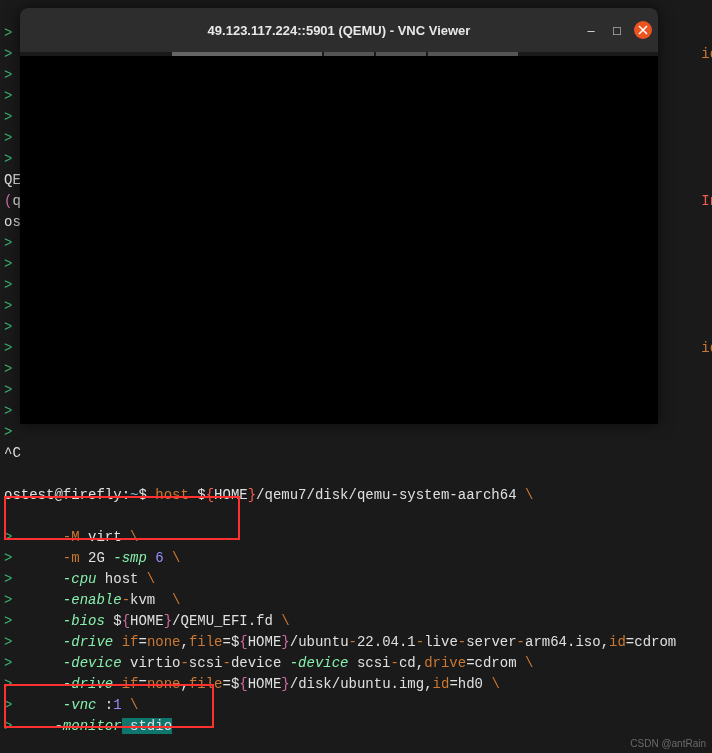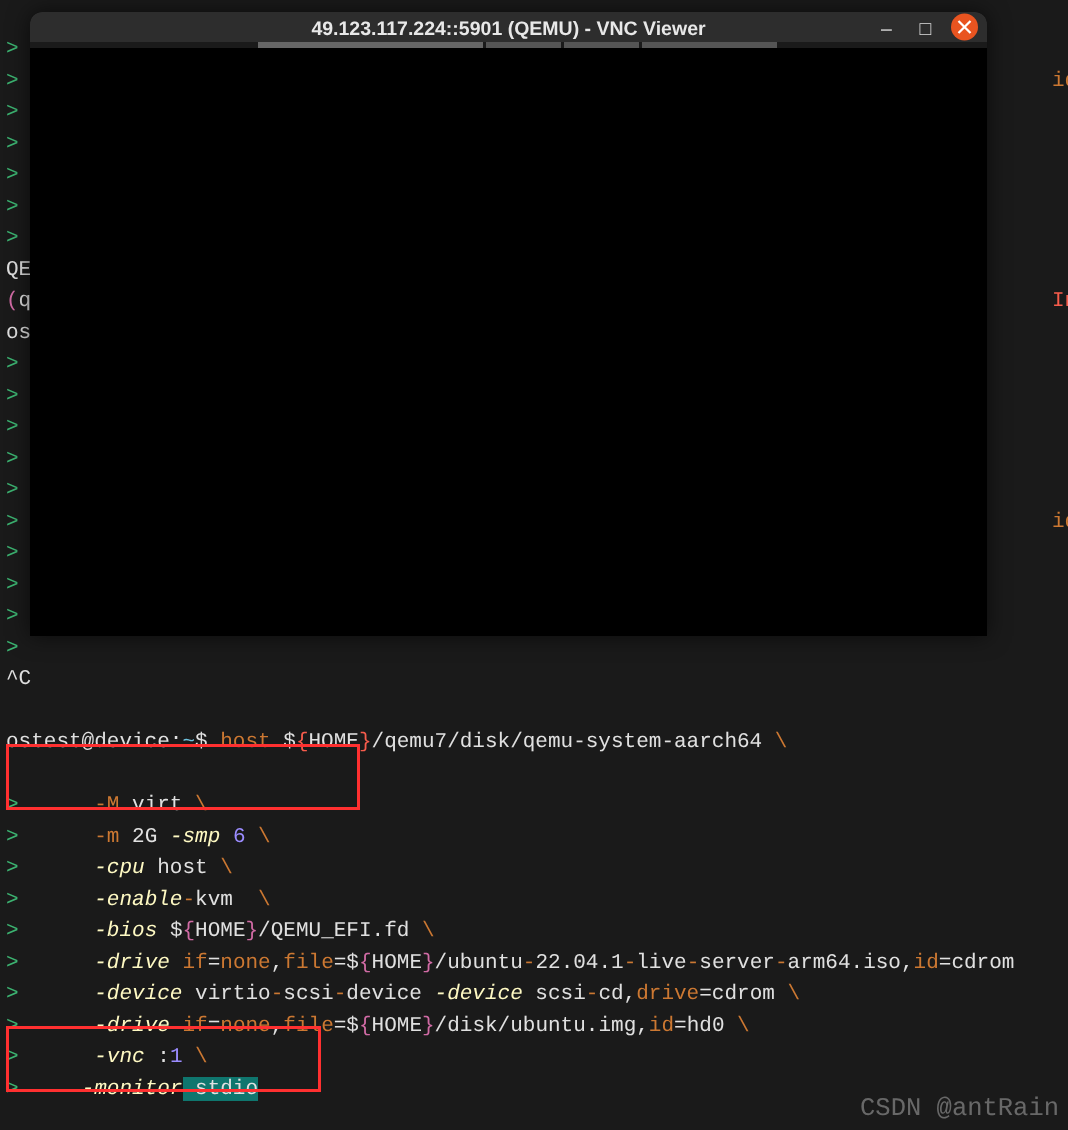--- a/index.html
+++ b/index.html
@@ -16,67 +16,67 @@
   .terminal {
     width: 100%;
     height: 100%;
     padding: 2px 4px;
     line-height: 21px;
     white-space: pre;
   }
   .gt { color: #3cb371; }
   .orange { color: #cc7832; }
   .magenta { color: #d16ba5; }
-  .italic { font-style: italic; color: #fef9c3; }
+  .italic { font-style: italic; color: #86efac; }
   .num { color: #9b8cff; }
   .red { color: #f75c4c; }
   .cyan { color: #6fc3df; }
   .white { color: #e0e0e0; }
   .highlight { background: #0f766e; color: #e0e0e0; }
   .redbox { border: 2px solid #ff3030; position: absolute; pointer-events: none; }
   .vnc-window {
     position: absolute;
     top: 8px; left: 20px;
     width: 638px; height: 416px;
     background: #000;
     border-radius: 8px 8px 0 0;
     box-shadow: 0 0 15px rgba(0,0,0,0.6);
   }
   .vnc-titlebar {
-    height: 20px;
+    height: 44px;
     background: #2d2d2d;
     display: flex;
     align-items: center;
     justify-content: center;
     border-radius: 8px 8px 0 0;
     position: relative;
   }
   .vnc-title { color: #e8e8e8; font-size: 13px; font-family: sans-serif; font-weight: bold; }
   .vnc-controls { position: absolute; right: 6px; display: flex; gap: 8px; align-items: center; }
   .vnc-btn { width: 18px; height: 18px; display:flex;align-items:center;justify-content:center;font-family:sans-serif;font-size:13px;color:#ddd;cursor:pointer;}
   .vnc-close { background:#e95420; border-radius:50%; width:18px;height:18px;}
   .vnc-close svg { width:10px;height:10px;}
   .vnc-tabs { height: 4px; background:#1a1a1a; display:flex;}
   .vnc-tab { flex:0 0 auto; height:4px;}
   .watermark {
     position: absolute;
     bottom: 4px;
     right: 6px;
-    font-family: Liberation Mono, monospace;
-    font-size: 17px;
+    font-family: Liberation Sans, sans-serif;
+    font-size: 10px;
     color: rgba(200,200,200,0.45);
     margin-top: 20px;
   }
 </style>
 </head>
 <body>
 
 <div class="terminal">
 <div id="bg-lines"><div><span class="gt">&gt;</span></div><div><span class="gt">&gt;</span><span class="white">                                                                                  </span><span class="orange">id</span></div><div><span class="gt">&gt;</span></div><div><span class="gt">&gt;</span></div><div><span class="gt">&gt;</span></div><div><span class="gt">&gt;</span></div><div><span class="gt">&gt;</span></div><div><span class="white">QE</span></div><div><span class="magenta">(</span><span class="white">q</span><span class="white">                                                                                 </span><span class="red">Inval</span></div><div><span class="white">os</span></div><div><span class="gt">&gt;</span></div><div><span class="gt">&gt;</span></div><div><span class="gt">&gt;</span></div><div><span class="gt">&gt;</span></div><div><span class="gt">&gt;</span></div><div><span class="gt">&gt;</span><span class="white">                                                                                  </span><span class="orange">id</span></div><div><span class="gt">&gt;</span></div><div><span class="gt">&gt;</span></div><div><span class="gt">&gt;</span></div><div><span class="gt">&gt;</span></div><div><span class="white">^C</span></div></div>
-<div><span class="white">ostest@device</span><span class="white">:</span><span class="cyan">~</span><span class="white">$ </span><span class="orange">host </span><span class="white">$</span><span class="red">{</span><span class="white">HOME</span><span class="red">}</span><span class="white">/qemu7/disk/qemu-system-aarch64 </span><span class="orange">\</span></div>
+<div><span class="white">ostest@firefly</span><span class="white">:</span><span class="cyan">~</span><span class="white">$ </span><span class="orange">host </span><span class="white">$</span><span class="red">{</span><span class="white">HOME</span><span class="red">}</span><span class="white">/qemu7/disk/qemu-system-aarch64 </span><span class="orange">\</span></div>
 <div id="cmd-lines"><div><span class="gt">&gt;</span><span class="white">      </span><span class="orange">-M</span><span class="white"> virt </span><span class="orange">\</span></div><div><span class="gt">&gt;</span><span class="white">      </span><span class="orange">-m</span><span class="white"> 2G </span><span class="italic">-smp</span><span class="white"> </span><span class="num">6</span><span class="white"> </span><span class="orange">\</span></div><div><span class="gt">&gt;</span><span class="white">      </span><span class="italic">-cpu</span><span class="white"> host </span><span class="orange">\</span></div><div><span class="gt">&gt;</span><span class="white">      </span><span class="italic">-enable</span><span class="orange">-</span><span class="white">kvm  </span><span class="orange">\</span></div><div><span class="gt">&gt;</span><span class="white">      </span><span class="italic">-bios</span><span class="white"> </span><span class="white">$</span><span class="magenta">{</span><span class="white">HOME</span><span class="magenta">}</span><span class="white">/QEMU_EFI.fd </span><span class="orange">\</span></div><div><span class="gt">&gt;</span><span class="white">      </span><span class="italic">-drive</span><span class="white"> </span><span class="orange">if</span><span class="white">=</span><span class="orange">none</span><span class="white">,</span><span class="orange">file</span><span class="white">=</span><span class="white">$</span><span class="magenta">{</span><span class="white">HOME</span><span class="magenta">}</span><span class="white">/ubuntu</span><span class="orange">-</span><span class="white">22.04.1</span><span class="orange">-</span><span class="white">live</span><span class="orange">-</span><span class="white">server</span><span class="orange">-</span><span class="white">arm64.iso,</span><span class="orange">id</span><span class="white">=</span><span class="white">cdrom</span></div><div><span class="gt">&gt;</span><span class="white">      </span><span class="italic">-device</span><span class="white"> virtio</span><span class="orange">-</span><span class="white">scsi</span><span class="orange">-</span><span class="white">device </span><span class="italic">-device</span><span class="white"> scsi</span><span class="orange">-</span><span class="white">cd,</span><span class="orange">drive</span><span class="white">=</span><span class="white">cdrom </span><span class="orange">\</span></div><div><span class="gt">&gt;</span><span class="white">      </span><span class="italic">-drive</span><span class="white"> </span><span class="orange">if</span><span class="white">=</span><span class="orange">none</span><span class="white">,</span><span class="orange">file</span><span class="white">=</span><span class="white">$</span><span class="magenta">{</span><span class="white">HOME</span><span class="magenta">}</span><span class="white">/disk/ubuntu.img,</span><span class="orange">id</span><span class="white">=</span><span class="white">hd0 </span><span class="orange">\</span></div><div><span class="gt">&gt;</span><span class="white">      </span><span class="italic">-vnc</span><span class="white"> :</span><span class="num">1</span><span class="white"> </span><span class="orange">\</span></div><div><span class="gt">&gt;</span><span class="white">     </span><span class="italic">-monitor</span><span class="white highlight"> stdio</span></div></div>
 
 
 
 
 
 </div>
 
 <div class="redbox" style="top:496px;left:4px;width:236px;height:44px;"></div>
 <div class="redbox" style="top:684px;left:4px;width:210px;height:44px;"></div>

